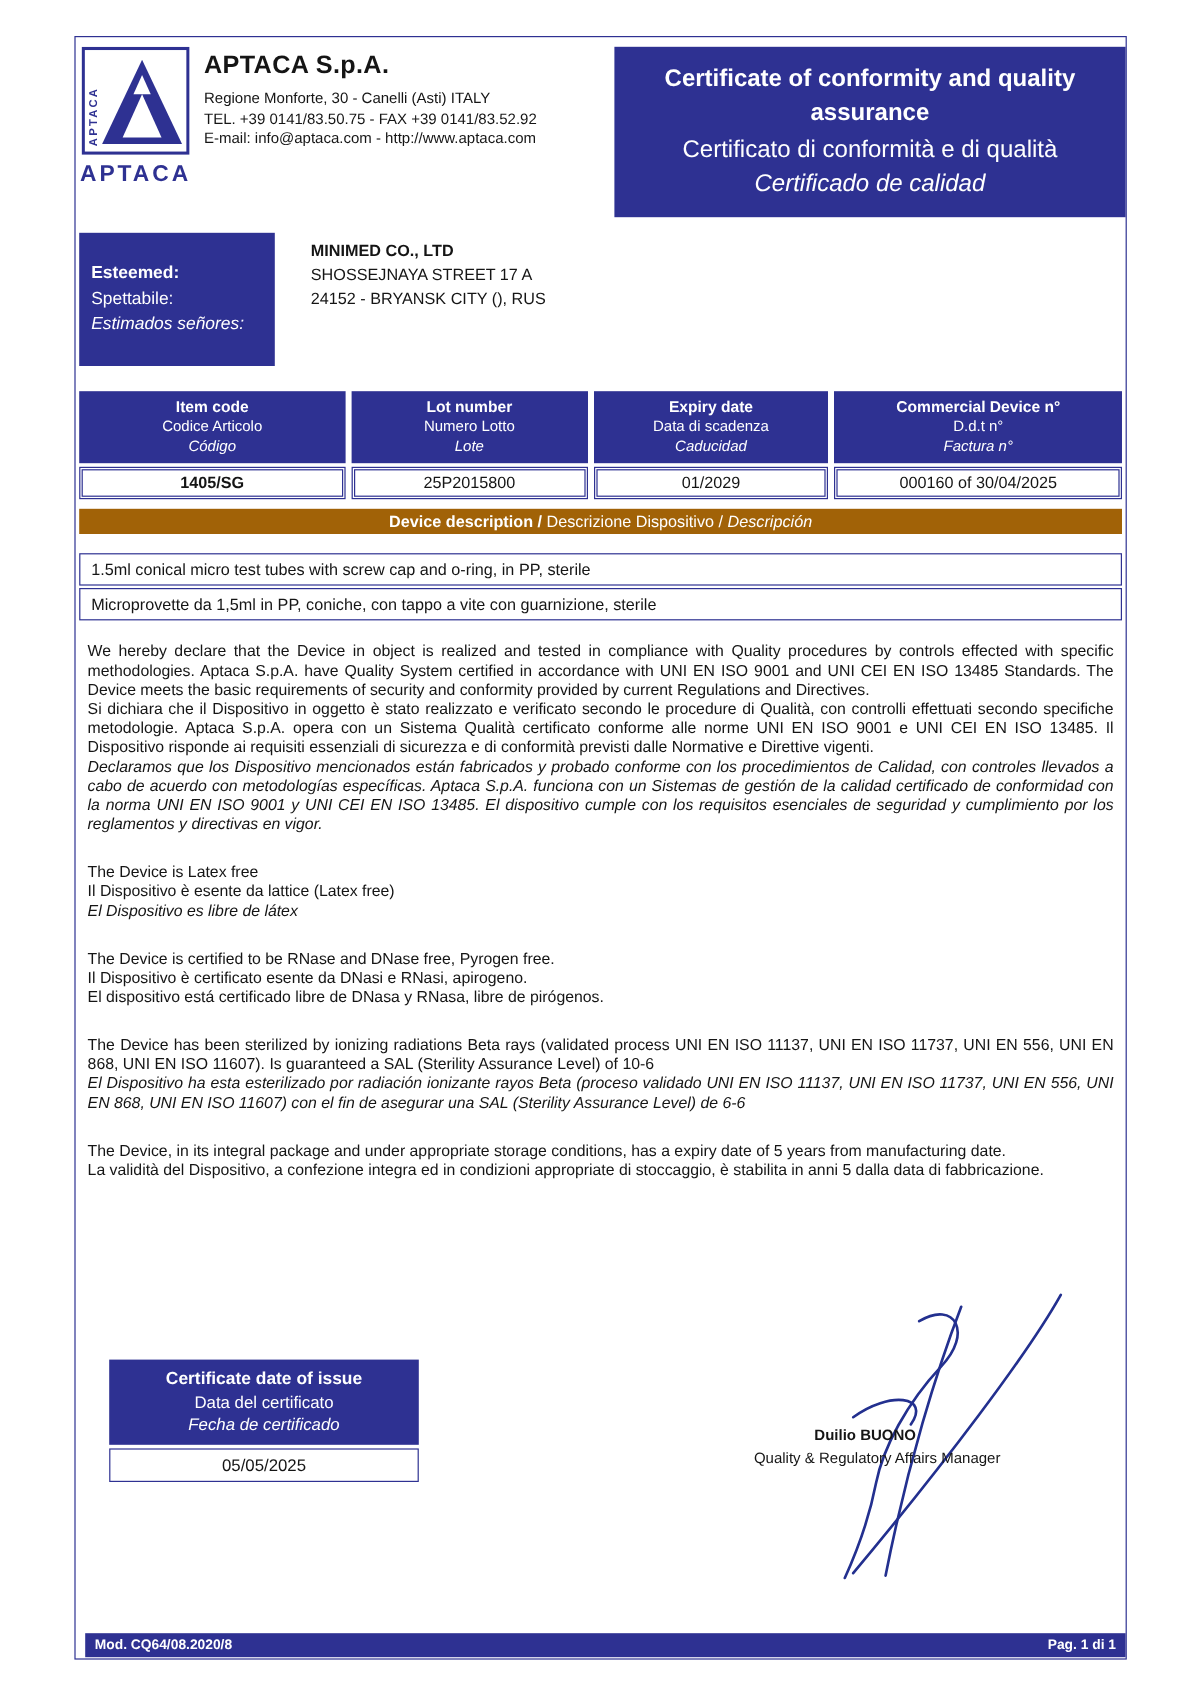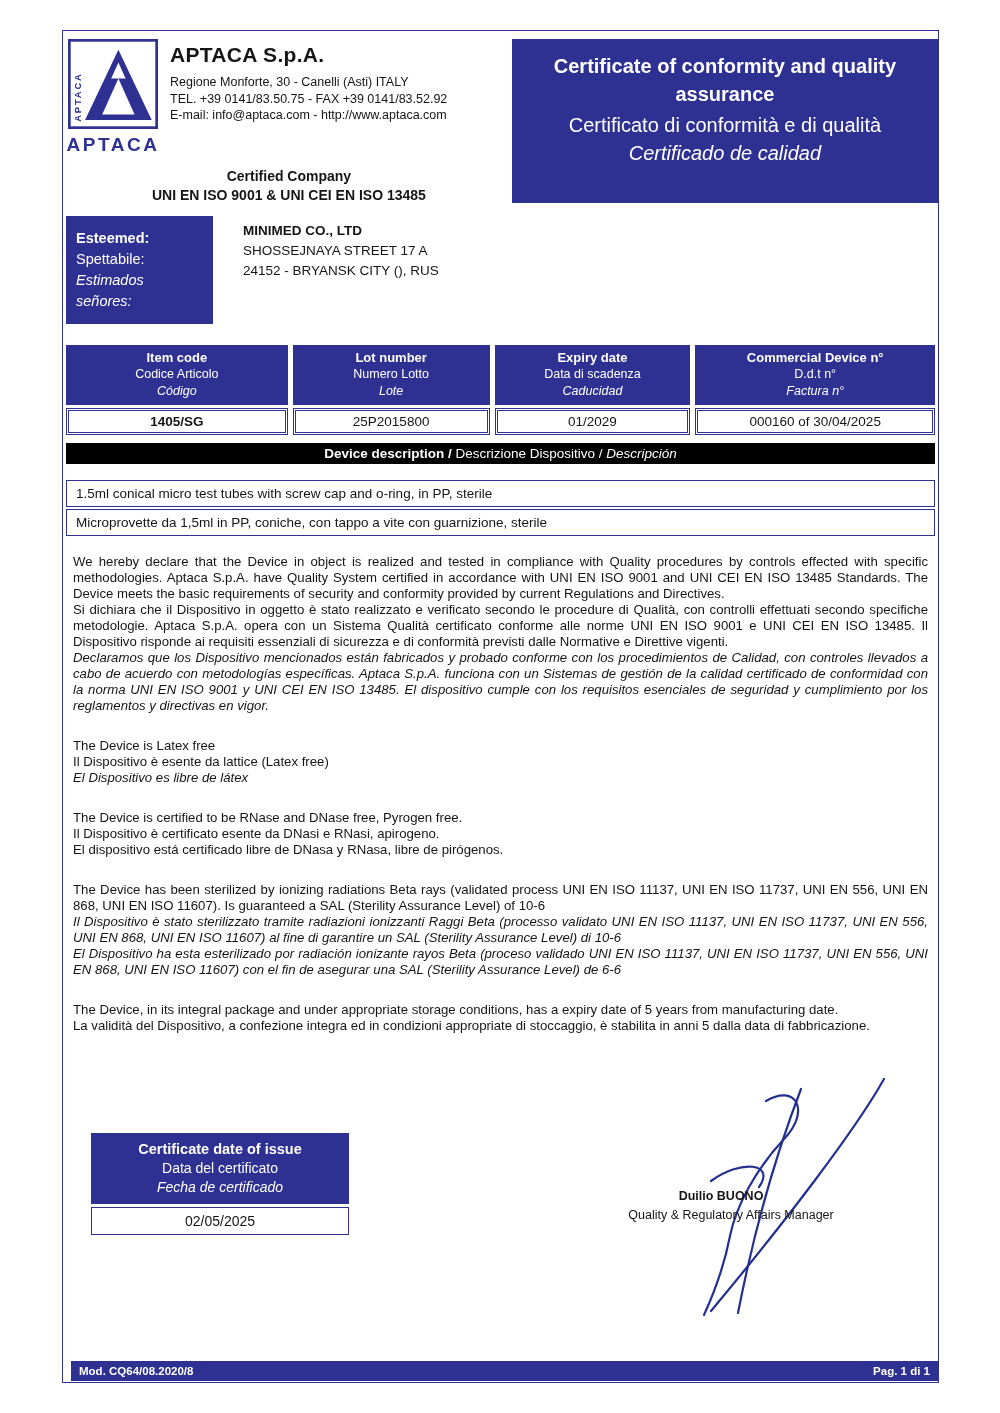--- a/index.html
+++ b/index.html
@@ -33,22 +33,22 @@
     width:428px; background:#2e3192; color:#fff; text-align:center;
     padding:13px 18px 14px;
   }
   .title-en { font-weight:bold; font-size:20px; line-height:28px; }
   .title-it { font-size:20px; line-height:28px; margin-top:3px; }
   .title-es { font-size:20px; font-style:italic; line-height:28px; }
 
   
   .esteemed-row { display:flex; margin-top:13px; padding-left:3px; }
   .esteemed-box {
-    width:147px; background:#2e3192; color:#fff;
-    padding:12px 10px; font-size:14.5px; line-height:21px;
+    width:163px; background:#2e3192; color:#fff;
+    padding:24px 10px; font-size:14.5px; line-height:21px;
   }
   .esteemed-en { font-weight:bold; }
   .esteemed-es { font-style:italic; }
   .recipient { padding-left:30px; padding-top:5px; font-size:13.5px; line-height:20px; }
   .recipient-name { font-weight:bold; }
 
   
   .info-table { display:flex; gap:5px; margin-top:21px; padding:0 3px; }
   .tcol.w1 { width:223px; } .tcol.w2 { width:198px; } .tcol.w3 { width:197px; } .tcol.w4 { width:241px; }
   .thead {
@@ -59,21 +59,21 @@
   .th-it { font-size:12.5px; }
   .th-es { font-style:italic; font-size:12.5px; }
   .tval {
     margin-top:3px; border:3px double #2e3192; text-align:center;
     font-size:13.5px; padding:3px 2px;
   }
   .tval.bold { font-weight:bold; }
 
   
   .device-bar {
-    margin:8px 3px 16px; background:#000000; color:#fff; text-align:center;
+    margin:8px 3px 16px; background:#a16207; color:#fff; text-align:center;
     font-size:13.5px; padding:3px 0;
   }
   .device-bar .b { font-weight:bold; }
   .device-bar .i { font-style:italic; }
   .device-row {
     margin:2px 3px 0; border:1px solid #2e3192;
     font-size:13.5px; padding:5px 9px;
   }
 
   
@@ -125,24 +125,20 @@
             </svg>
             <div class="logo-wordmark">APTACA</div>
           </div>
           <div class="company-info">
             <div class="company-name">APTACA S.p.A.</div>
             <div class="company-line first">Regione Monforte, 30 - Canelli (Asti) ITALY</div>
             <div class="company-line">TEL.  +39 0141/83.50.75 - FAX +39 0141/83.52.92</div>
             <div class="company-line">E-mail: info@aptaca.com - http://www.aptaca.com</div>
           </div>
         </div>
-        <div class="certified">
-          <div class="certified-1">Certified Company</div>
-          <div class="certified-2">UNI EN ISO 9001 &amp; UNI CEI EN ISO 13485</div>
-        </div>
       </div>
 
       <div class="title-box">
         <div class="title-en">Certificate of conformity and quality assurance</div>
         <div class="title-it">Certificato di conformità e di qualità</div>
         <div class="title-es">Certificado de calidad</div>
       </div>
     </div>
 
     <div class="esteemed-row">
@@ -208,36 +204,35 @@
         <p class="it">Il Dispositivo è esente da lattice (Latex free)</p>
         <p class="es">El Dispositivo es libre de látex</p>
       </div>
       <div class="sec">
         <p class="en">The Device is certified to be RNase and DNase free, Pyrogen free.</p>
         <p class="it">Il Dispositivo è certificato esente da DNasi e RNasi, apirogeno.</p>
         <p class="es upright">El dispositivo está certificado libre de DNasa y RNasa, libre de pirógenos.</p>
       </div>
       <div class="sec">
         <p class="en">The Device has been sterilized by ionizing radiations Beta rays (validated process UNI EN ISO 11137, UNI EN ISO 11737, UNI EN 556, UNI EN 868, UNI EN ISO 11607). Is guaranteed a SAL (Sterility Assurance Level) of 10-6</p>
-        <p class="it italic">Il Dispositivo è stato sterilizzato tramite radiazioni ionizzanti Raggi Beta (processo validato UNI EN ISO 11137, UNI EN ISO 11737, UNI EN 556, UNI EN 868, UNI EN ISO 11607) al fine di garantire un SAL (Sterility Assurance Level) di 10-6</p>
         <p class="es">El Dispositivo ha esta  esterilizado por radiación ionizante rayos Beta (proceso validado UNI EN ISO 11137, UNI EN ISO 11737, UNI EN 556, UNI EN 868, UNI EN ISO 11607) con el fin de asegurar una SAL (Sterility Assurance Level) de 6-6</p>
       </div>
       <div class="sec">
         <p class="en">The Device, in its integral package and under appropriate storage conditions, has a expiry date of 5 years from manufacturing date.</p>
         <p class="it">La validità del Dispositivo, a confezione integra ed in condizioni appropriate di stoccaggio, è stabilita in anni 5 dalla data di fabbricazione.</p>
       </div>
     </div>
 
     <div class="issue-box">
       <div class="issue-head">
         <div class="issue-en">Certificate date of issue</div>
         <div class="issue-it">Data del certificato</div>
         <div class="issue-es">Fecha de certificado</div>
       </div>
-      <div class="issue-val">02/05/2025</div>
+      <div class="issue-val">05/05/2025</div>
     </div>
 
     <div class="sig-area">
       <svg class="sig-svg" width="300" height="250" viewBox="0 0 300 250">
         <g fill="none" stroke="#23308f" stroke-width="2.2" stroke-linecap="round">
           <path d="M 268 8 C 240 58, 170 150, 95 240"></path>
           <path d="M 150 30 C 180 12, 195 40, 168 68 C 140 98, 120 135, 114 165 C 108 196, 98 222, 88 244"></path>
           <path d="M 185 18 C 165 70, 140 150, 122 242"></path>
           <path d="M 95 110 C 125 88, 160 92, 143 116"></path>
         </g>

